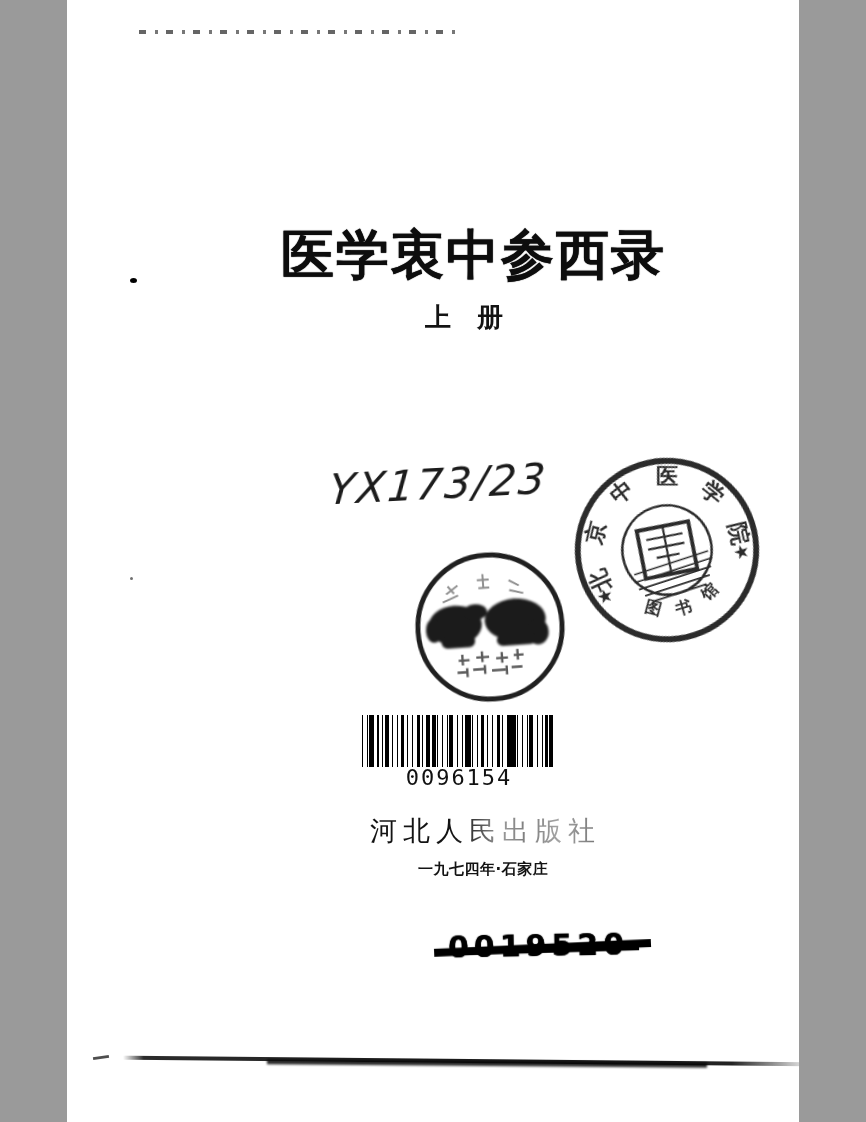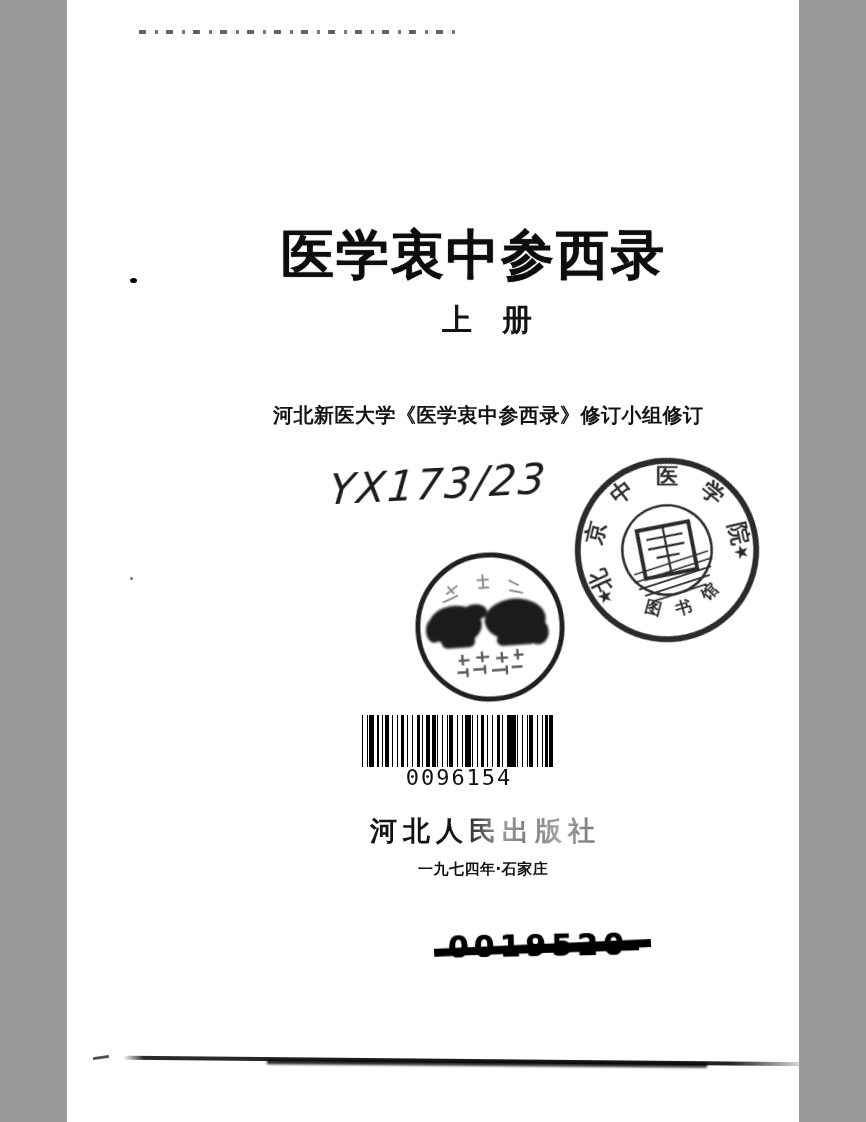--- a/index.html
+++ b/index.html
@@ -31,26 +31,26 @@
     transform:rotate(-8deg); opacity:.8;
   }
   .ink-dot  { left:63px; top:278px; width:7px; height:5px; background:#000; border-radius:50%; }
   .ink-speck{ left:63px; top:577px; width:3px; height:3px; background:#333; border-radius:50%; opacity:.7; }
 
   
   .book-title {
     left:214px; top:220px; font-size:53px; font-weight:bold; letter-spacing:2px;
     white-space:nowrap; color:#0d0d0d; text-shadow:0 0 1px #000;
   }
-  .volume-label { left:375px; top:300px; font-size:30px; font-weight:bold; white-space:nowrap; }
+  .volume-label { left:358px; top:300px; font-size:26px; font-weight:bold; white-space:nowrap; }
   .byline       { left:331px; top:360px; font-size:22px; font-weight:bold; letter-spacing:1px; white-space:nowrap; }
   .reviser-line { left:206px; top:402px; font-size:20px; font-weight:bold; letter-spacing:.5px; white-space:nowrap; }
 
   .publisher-name {
-    left:303px; top:813px; font-size:27px; font-weight:bold; letter-spacing:6px; white-space:nowrap;
+    left:303px; top:813px; font-size:27px; font-weight:normal; letter-spacing:6px; white-space:nowrap;
     -webkit-mask-image:linear-gradient(90deg,#000 0%,#000 36%,rgba(0,0,0,.8) 46%,
         rgba(0,0,0,.42) 56%,rgba(0,0,0,.55) 68%,rgba(0,0,0,.38) 82%,rgba(0,0,0,.6) 100%);
     mask-image:linear-gradient(90deg,#000 0%,#000 36%,rgba(0,0,0,.8) 46%,
         rgba(0,0,0,.42) 56%,rgba(0,0,0,.55) 68%,rgba(0,0,0,.38) 82%,rgba(0,0,0,.6) 100%);
   }
   .imprint-line { left:351px; top:860px; font-size:15px; font-weight:bold; letter-spacing:.5px; white-space:nowrap;text-align:center; }
 
   
   .call-number {
     left:262px; top:460px; font-size:42px; font-style:italic; color:#1c1c1c;
@@ -99,21 +99,20 @@
 <body>
 
 <div class="page">
 
   <div class="abs scan-top-dashes"></div>
   <div class="abs ink-dot"></div>
   <div class="abs ink-speck"></div>
 
   <div class="abs book-title">医学衷中参西录</div>
   <div class="abs volume-label">上　册</div>
-  <div class="abs reviser-line">河北新医大学《医学衷中参西录》修订小组修订</div>
 
   <div class="abs call-number">YX173/23</div>
 
   <div class="abs library-stamp">
     <svg viewBox="0 0 200 200" xmlns="http://www.w3.org/2000/svg">
       <defs>
         <path id="arcTop" d="M36,123 A68,68 0 1 1 164,123" fill="none"></path>
         <path id="arcBottom" d="M54,148 A64,64 0 0 0 146,148" fill="none"></path>
       </defs>
       <circle cx="100" cy="100" r="92" fill="none" stroke="#151515" stroke-width="6"></circle>

